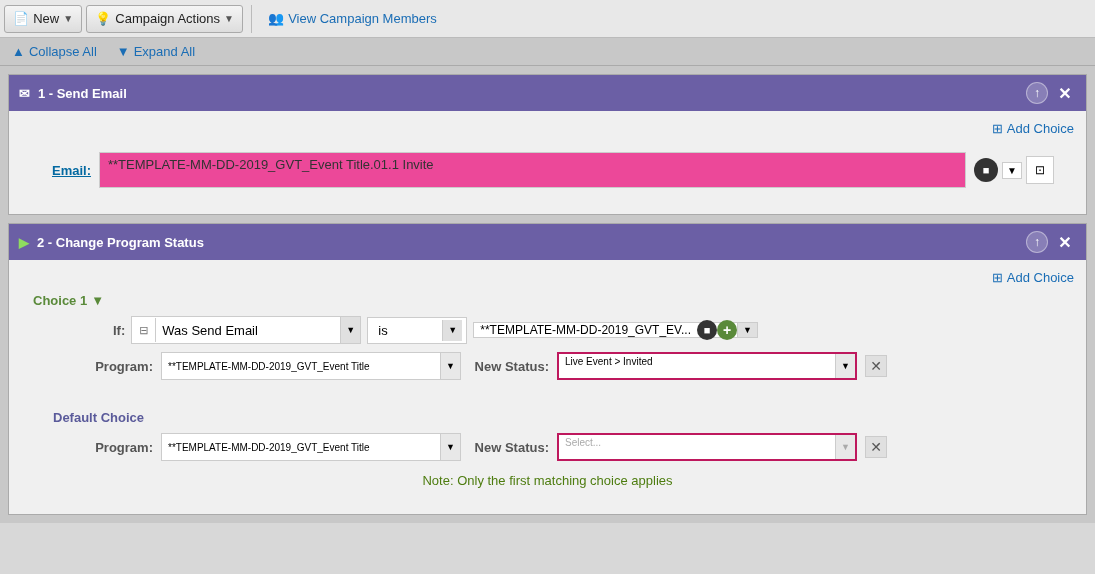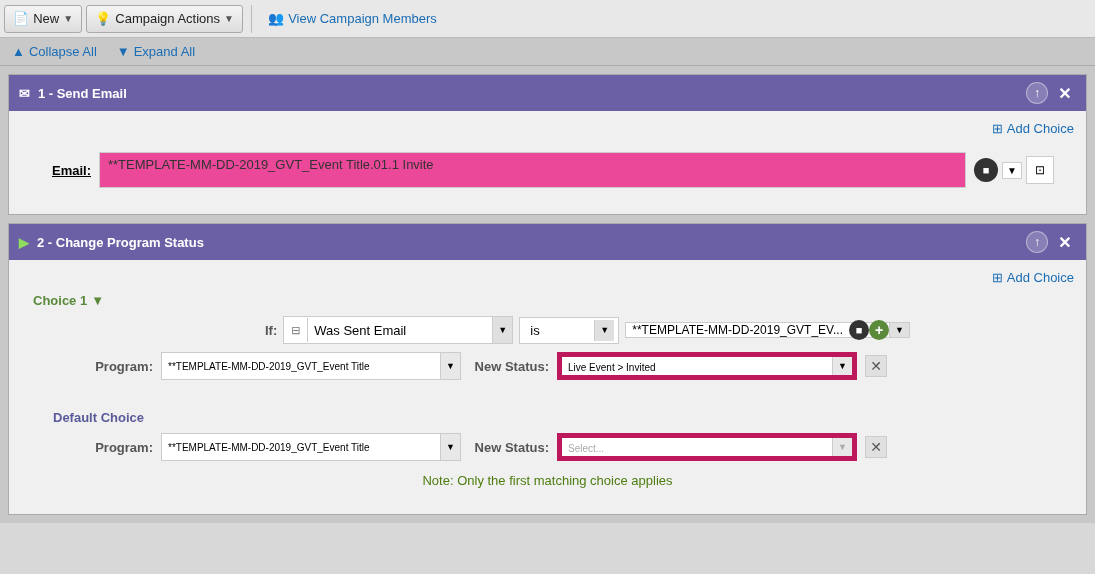--- a/index.html
+++ b/index.html
@@ -127,21 +127,21 @@
       gap: 4px;
     }
 
     
     .email-row {
       display: flex;
       align-items: center;
       gap: 8px;
       padding: 8px 20px 16px 20px;
     }
-    .email-label { color: #000000; font-weight: bold; min-width: 50px; text-align: right; text-decoration: underline; }
+    .email-label { color: #0369a1; font-weight: bold; min-width: 50px; text-align: right; text-decoration: underline; }
     .email-input {
       flex: 1;
       border: 1px solid #ccc;
       background: #ec4899;
       padding: 4px 8px;
       height: 36px;
       color: #333;
     }
     .email-icon-group {
       display: flex;
@@ -186,21 +186,20 @@
       cursor: pointer;
     }
     .field-label { color: #555; font-weight: bold; min-width: 60px; text-align: right; }
 
     .if-row {
       display: flex;
       align-items: center;
       gap: 6px;
       margin-bottom: 8px;
       padding-left: 80px;
-      justify-content: center;
     }
     .if-label { color: #555; font-weight: bold; }
     .was-sent-select-inner {
       display: flex;
       align-items: center;
       border: 1px solid #ccc;
       height: 28px;
       background: white;
     }
     .was-sent-text {
@@ -289,25 +288,25 @@
       height: 28px;
       border: 1px solid #ccc;
       background: white;
       min-width: 300px;
       display: flex;
       align-items: center;
     }
 
     .status-select {
       height: 28px;
-      border: 5px solid #be185d;
+      border: 2px solid #be185d;
       background: white;
       min-width: 300px;
       display: flex;
-      align-items: flex-end;
+      align-items: flex-start;
     }
 
     .select-text {
       padding: 2px 6px;
       flex: 1;
       white-space: nowrap;
       overflow: hidden;
       font-size: 10px;
     }
     .select-arrow {
@@ -434,21 +433,21 @@
         <div class="choice-label">
           <span>Choice 1</span>
           <span>▼</span>
         </div>
 
         <div class="if-row">
           <span class="if-label">If:</span>
 
           <div class="was-sent-select-inner" style="min-width:230px;">
             <div class="filter-icon">⊟</div>
-            <span class="was-sent-text">Was Sent Email</span>
+            <span class="was-sent-text">Was Send Email</span>
             <div class="arrow-down-btn">▼</div>
           </div>
 
           <div class="is-select" style="min-width:100px;">
             <span class="is-text">is</span>
             <div class="arrow-down-btn">▼</div>
           </div>
 
           <div class="template-select" style="min-width:240px;">
             <span class="template-text">**TEMPLATE-MM-DD-2019_GVT_EV...</span>

